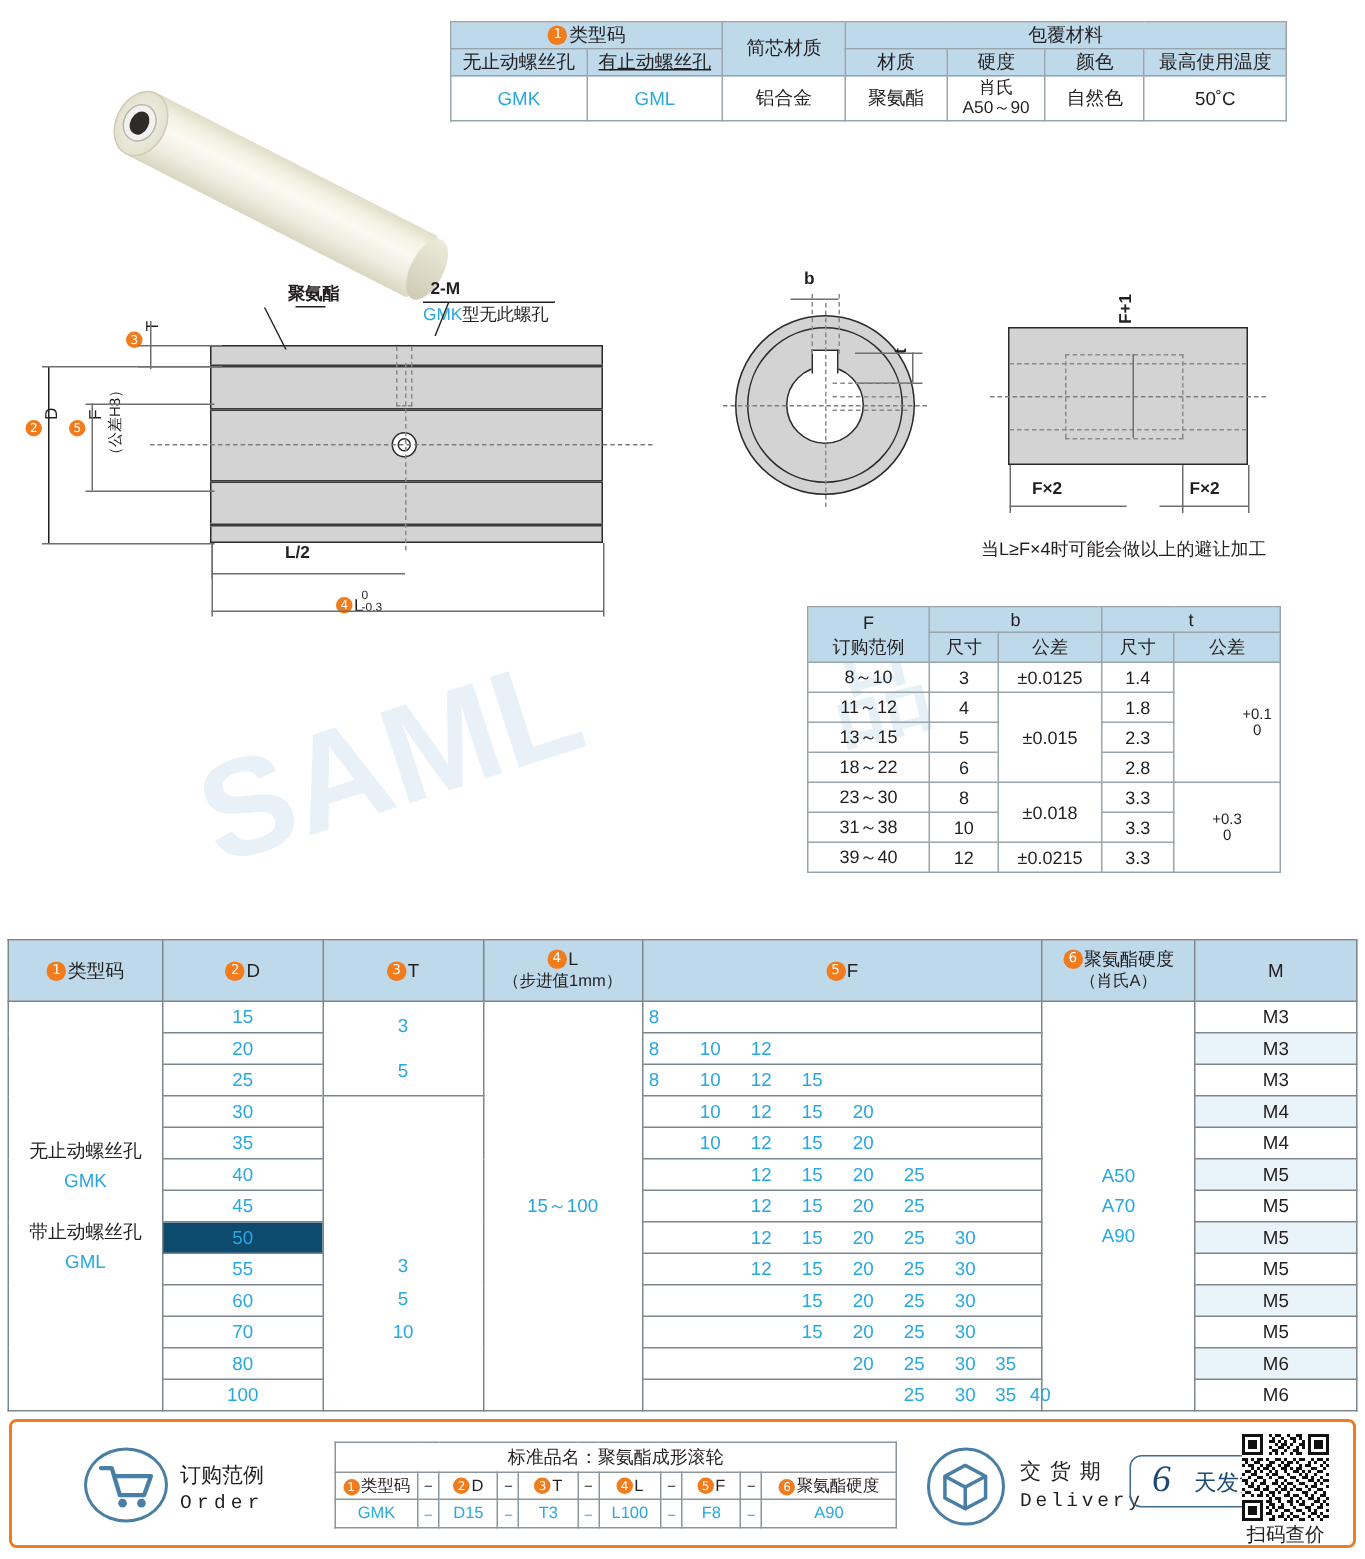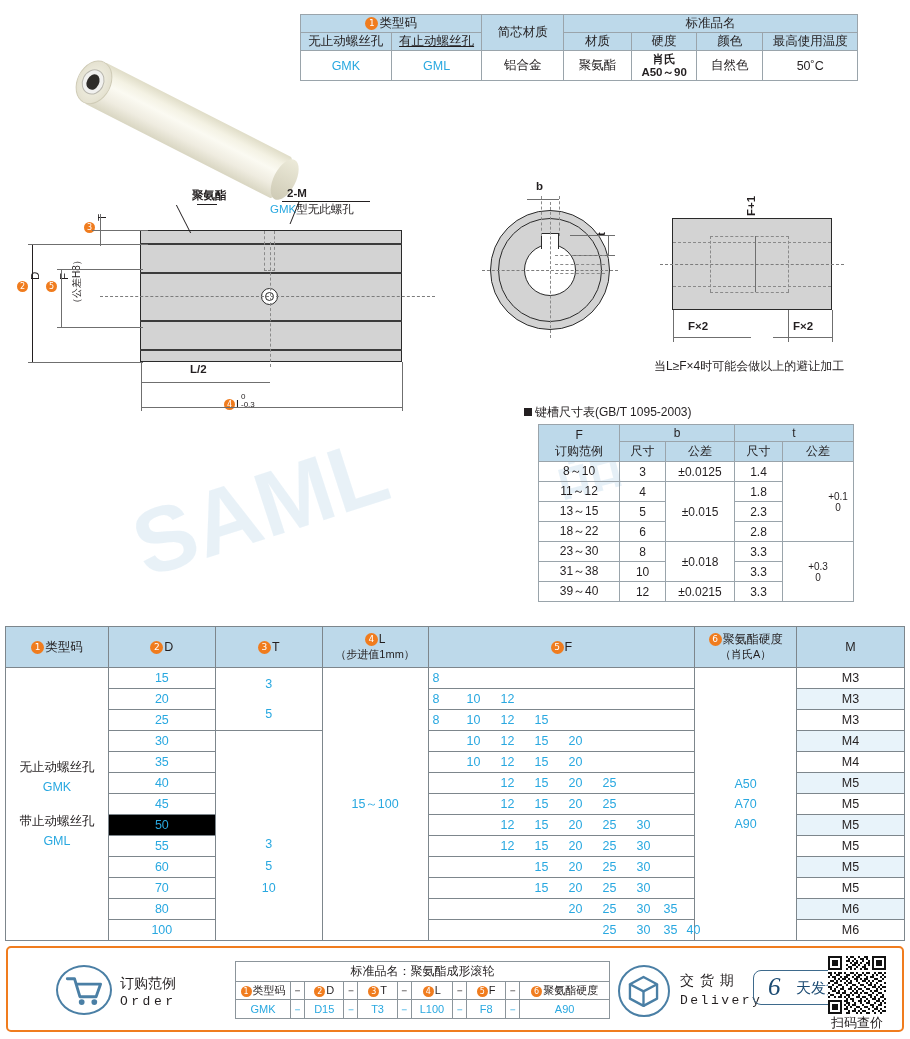--- a/index.html
+++ b/index.html
@@ -120,21 +120,21 @@
   #maintbl thead td{ height:41px; background:#bdd9ea; }
   .rowalt{ background:#e8f3fa; }
   .fgrid{ position:relative; height:100%; }
   .fcell{ position:absolute; top:50%; transform:translateY(-50%); font-size:12.5px; }
 
   
   #orderbar{
     position:absolute; left:6px; top:946px; width:898px; height:86px;
     border:2px solid #f07c1e; border-radius:5px; background:#fff;
   }
-  #ordtbl{ position:absolute; left:227px; top:13px; width:375px;padding-left:24px; }
+  #ordtbl{ position:absolute; left:215px; top:13px; width:375px;padding-left:24px; }
   #ordtbl td{ border:1px solid #8c959b; font-size:11px; height:16px; text-align:center; }
   #ordtbl .nm td{ height:16px; }
   .circ-icon{
     position:absolute; border:2.5px solid #4a7fa5; border-radius:50%;
     background:#fff;
   }
   #qr{
     position:absolute; left:820px; top:8px; width:58px; height:58px;
   }
   .deliv-box{
@@ -159,36 +159,36 @@
   </div>
 </div>
 
 <table id="top-spec" class="tbl">
   <tbody>
       <tr>
     <td class="hdr" colspan="2" style="width:186px;">
       <span class="cnum">1</span><span>类型码</span>
     </td>
     <td class="hdr" rowspan="2" style="width:84px;">简芯材质</td>
-    <td class="hdr" colspan="4">标准品名</td>
+    <td class="hdr" colspan="4">包覆材料</td>
   </tr>
   <tr>
     <td class="hdr" style="width:93px;">无止动螺丝孔</td>
     <td class="hdr" style="width:93px;text-decoration:underline;">有止动螺丝孔</td>
     <td class="hdr" style="width:70px;">材质</td>
     <td class="hdr" style="width:67px;">硬度</td>
     <td class="hdr" style="width:68px;">颜色</td>
     <td class="hdr" style="width:97px;">最高使用温度</td>
   </tr>
   <tr class="r3">
     <td class="blue">GMK</td>
     <td class="blue">GML</td>
     <td>铝合金</td>
     <td>聚氨酯</td>
-    <td style="line-height:13px;font-size:11.5px;font-weight:bold;">
+    <td style="line-height:13px;font-size:11.5px;">
       <span>肖氏</span><br>
       <span>A50～90</span>
     </td>
     <td>自然色</td>
     <td>50˚C</td>
   </tr>
 </tbody>
   </table>
 
 <div id="drawing">
@@ -210,21 +210,21 @@
 
   <div class="cl-h" style="left:100px;top:116px;width:335px;"></div>
 
   <div class="dash-v" style="left:270px;top:62px;height:125px;"></div>
 
   <div class="lbl b" style="left:192px;top:8px;">聚氨酯</div>
   <div style="position:absolute;left:183px;top:25px;width:28px;height:28px;border-left:1px solid #231f20;transform:skewX(27deg);"></div>
   <div class="hl ln" style="left:197px;top:24px;width:20px;"></div>
 
   <div class="lbl b" style="left:287px;top:7px;">2-M</div>
-  <div class="lbl" style="left:270px;top:22px;">
+  <div class="lbl" style="left:282px;top:22px;">
     <span class="blue">GMK</span><span>型无此螺孔</span>
   </div>
   <div class="hl ln" style="left:282px;top:21px;width:88px;"></div>
   <div style="position:absolute;left:277px;top:22px;width:18px;height:22px;border-right:1px solid #231f20;transform:skewX(-22deg);"></div>
 
   <div class="lbl" style="left:84px;top:41px;">
     <span class="cnum sm">3</span><span class="vert" style="display:inline-block;">T</span>
   </div>
   <div class="vl ln thin" style="left:100px;top:34px;height:32px;"></div>
   <div class="hl ln thin" style="left:92px;top:50px;width:56px;"></div>
@@ -298,23 +298,20 @@
   <div class="lbl b" style="left:793px;top:140px;">F×2</div>
   <div class="hl ln thin" style="left:673px;top:157px;width:78px;"></div>
   <div class="hl ln thin" style="left:773px;top:157px;width:59px;"></div>
   <div class="vl ln thin" style="left:673px;top:130px;height:32px;"></div>
   <div class="vl ln thin" style="left:788px;top:130px;height:32px;"></div>
   <div class="vl ln thin" style="left:832px;top:130px;height:32px;"></div>
   <div class="lbl" style="left:654px;top:178px;font-size:12px;">当L≥F×4时可能会做以上的避让加工</div>
 </div>
 
 <div id="keyway-wrap">
-  <div id="keyway-title">
-    <span class="sq"></span><span>键槽尺寸表(GB/T 1095-2003)</span>
-  </div>
   <table id="keyway" class="tbl">
     <tbody>
         <tr class="hdrow">
       <td class="hdr" rowspan="2" style="width:90px;line-height:16px;">
         <div>F</div>
         <div>订购范例</div>
       </td>
       <td class="hdr" colspan="2">b</td>
       <td class="hdr" colspan="2">t</td>
     </tr>
@@ -508,21 +505,21 @@
               <span class="fcell blue" style="left: 72px;">12</span>
               <span class="fcell blue" style="left: 106px;">15</span>
               <span class="fcell blue" style="left: 140px;">20</span>
               <span class="fcell blue" style="left: 174px;">25</span>
             </div>
           </td>
         <td>M5</td>
       </tr>
 
       <tr class="rowalt">
-        <td class="blue" style="background:#000000;height:21px;">50</td>
+        <td class="blue" style="background:#0c4a6e;height:21px;">50</td>
         <td style="padding:0;background:#fff;">
             <div class="fgrid">
               <span class="fcell blue" style="left: 72px;">12</span>
               <span class="fcell blue" style="left: 106px;">15</span>
               <span class="fcell blue" style="left: 140px;">20</span>
               <span class="fcell blue" style="left: 174px;">25</span>
               <span class="fcell blue" style="left: 208px;">30</span>
             </div>
           </td>
         <td>M5</td>

